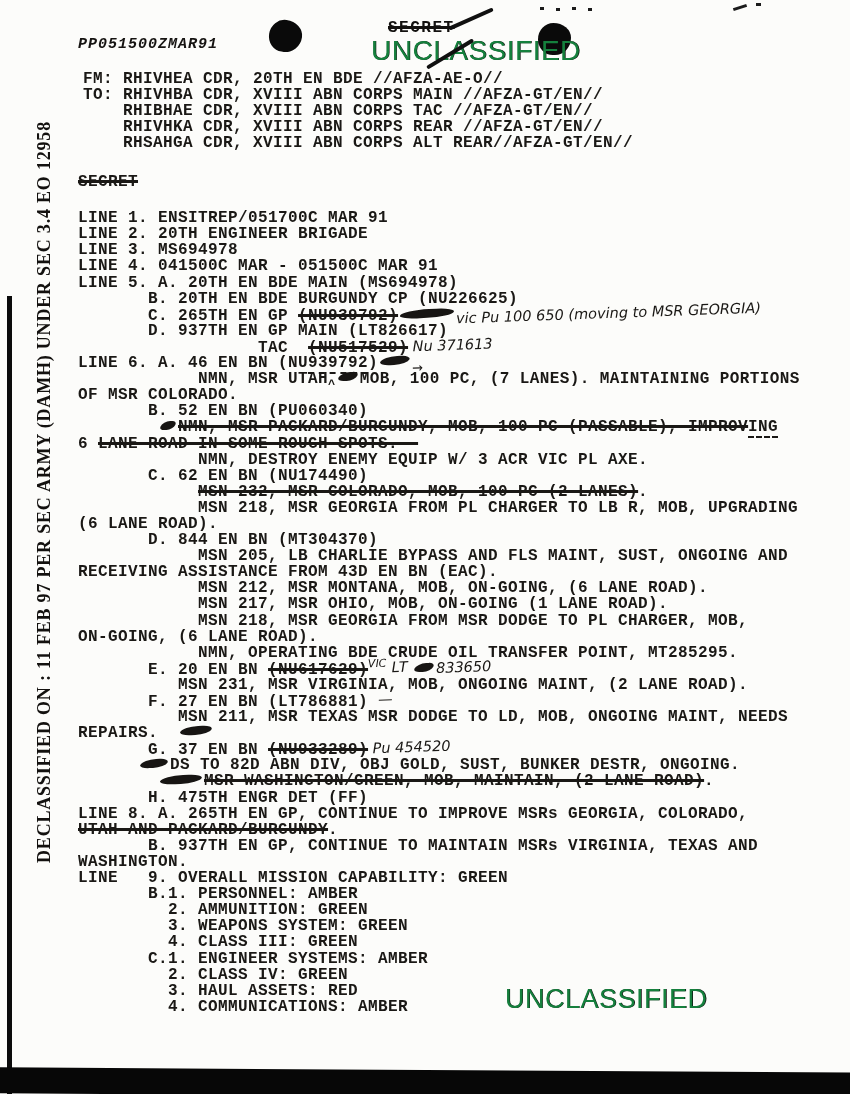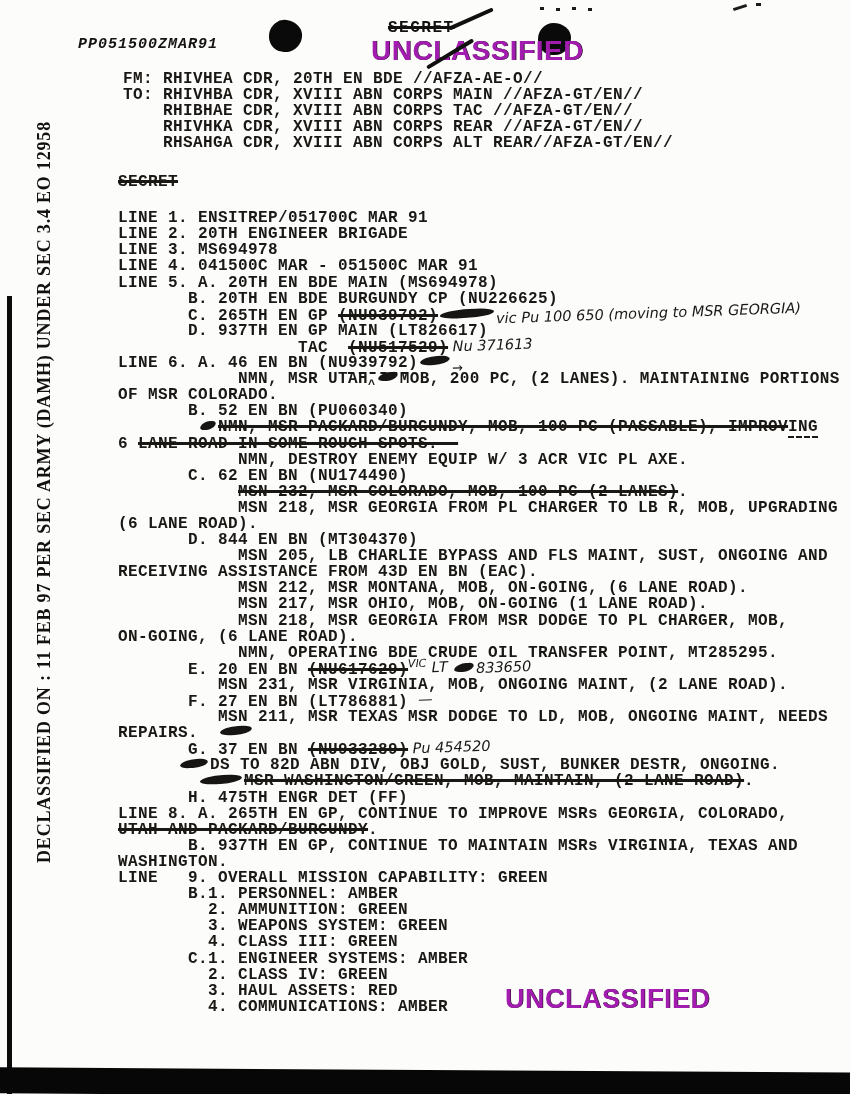--- a/index.html
+++ b/index.html
@@ -1,36 +1,36 @@
 <!DOCTYPE html>
 <html><head>
 <meta charset="utf-8">
 <style>
   html,body{margin:0;padding:0;background:#d9d9d9;}
   .page{position:relative;width:850px;height:1094px;background:#fcfcfa;overflow:hidden;
         font-family:"Liberation Mono","DejaVu Sans Mono",monospace;color:#161412;}
   
-  .doc-block{position:absolute;margin-left:40px;}
+  .doc-block{position:absolute;}
   .doc-line{white-space:pre;font-weight:bold;font-size:16px;line-height:16.1px;height:16.1px;
             letter-spacing:0.4px;color:#1a1815;}
   .seg-p{}
   .seg-s{text-decoration:line-through;text-decoration-thickness:2.5px;}
   .seg-u{border-bottom:2px dashed #1a1815;text-align:center;}
   .seg-h{font-family:"DejaVu Sans",sans-serif;font-style:italic;font-weight:normal;
          font-size:14.5px;letter-spacing:0;display:inline-block;transform:rotate(-2deg);
          position:relative;top:-2px;}
   .seg-sup{font-size:11px;top:-7px;}
   .seg-sub{top:5px;font-size:13px;}
   .seg-caret{display:inline-block;position:relative;top:5px;font-size:12px;}
   .seg-x{display:inline-block;height:9px;background:#171513;vertical-align:middle;
          border-radius:55% 40% 50% 45%/65% 50% 60% 45%;transform:skewX(-28deg) rotate(-3deg);
          position:relative;top:-2px;margin:0 3px;}
   
   .stamp{position:absolute;font-family:"Liberation Sans","DejaVu Sans",sans-serif;
-         font-weight:bold;color:#a21caf;text-shadow:0.6px 0 0 #0e0d0c;}
+         font-weight:normal;color:#15803d;text-shadow:0.6px 0 0 #0e0d0c;}
   #unclass-top{left:371px;top:35px;font-size:28px;letter-spacing:0.5px;}
   #unclass-bottom{left:505px;top:984px;font-size:27px;letter-spacing:0.5px;}
   #secret-top{position:absolute;left:388px;top:19px;font-family:"Liberation Mono",monospace;
               font-weight:bold;font-size:16px;letter-spacing:1.5px;color:#13110f;
               text-decoration:line-through;text-decoration-thickness:3px;}
   #dtg{position:absolute;left:78px;top:36px;font-weight:bold;font-size:15px;letter-spacing:1px;font-style:italic;}
   .hole{position:absolute;width:33px;height:32px;background:#0a0a0a;
         border-radius:48% 55% 50% 46%/52% 48% 55% 50%;}
   #hole-1{left:269px;top:20px;transform:rotate(8deg);}
   #hole-2{left:538px;top:23px;}
@@ -86,21 +86,21 @@
       <div class="doc-line" style="margin-top: 4px;"><span class="seg-p">LINE 1. ENSITREP/051700C MAR 91</span></div>
       <div class="doc-line"><span class="seg-p">LINE 2. 20TH ENGINEER BRIGADE</span></div>
       <div class="doc-line"><span class="seg-p">LINE 3. MS694978</span></div>
       <div class="doc-line"><span class="seg-p">LINE 4. 041500C MAR - 051500C MAR 91</span></div>
       <div class="doc-line"><span class="seg-p">LINE 5. A. 20TH EN BDE MAIN (MS694978)</span></div>
       <div class="doc-line"><span class="seg-p">       B. 20TH EN BDE BURGUNDY CP (NU226625)</span></div>
       <div class="doc-line"><span class="seg-p">       C. 265TH EN GP </span><span class="seg-s">(NU939792)</span><span class="seg-x" style="width: 52px;"></span><span class="seg-h">vic Pu 100 650 (moving to MSR GEORGIA)</span></div>
       <div class="doc-line"><span class="seg-p">       D. 937TH EN GP MAIN (LT826617)</span></div>
       <div class="doc-line"><span class="seg-p">                  TAC  </span><span class="seg-s">(NU517529)</span><span class="seg-h"> Nu 371613</span></div>
       <div class="doc-line"><span class="seg-p">LINE 6. A. 46 EN BN (NU</span><span class="seg-u">939792</span><span class="seg-p">)</span><span class="seg-x seg-sub" style="width: 28px;"></span><span class="seg-h seg-sub">→</span></div>
-      <div class="doc-line"><span class="seg-p">            NMN, MSR UTAH</span><span class="seg-caret">^</span><span class="seg-x seg-sup" style="width: 18px;"></span><span class="seg-p">MOB, 200 PC, (2 LANES). MAINTAINING PORTIONS</span></div>
+      <div class="doc-line"><span class="seg-p">            NMN, MSR UTAH</span><span class="seg-caret">^</span><span class="seg-x seg-sup" style="width: 18px;"></span><span class="seg-p">MOB, 100 PC, (7 LANES). MAINTAINING PORTIONS</span></div>
       <div class="doc-line"><span class="seg-p">OF MSR COLORADO.</span></div>
       <div class="doc-line"><span class="seg-p">       B. 52 EN BN (PU060340)</span></div>
       <div class="doc-line"><span class="seg-p">        </span><span class="seg-x" style="width: 14px;"></span><span class="seg-s">NMN, MSR PACKARD/BURGUNDY, MOB, 100 PC (PASSABLE), IMPROV</span><span class="seg-u">ING</span></div>
       <div class="doc-line"><span class="seg-p">6 </span><span class="seg-s">LANE ROAD IN SOME ROUGH SPOTS. —</span></div>
       <div class="doc-line"><span class="seg-p">            NMN, DESTROY ENEMY EQUIP W/ 3 ACR VIC PL AXE.</span></div>
       <div class="doc-line"><span class="seg-p">       C. 62 EN BN (NU174490)</span></div>
       <div class="doc-line"><span class="seg-p">            </span><span class="seg-s">MSN 232, MSR COLORADO, MOB, 100 PC (2 LANES)</span><span class="seg-p">.</span></div>
       <div class="doc-line"><span class="seg-p">            MSN 218, MSR GEORGIA FROM PL CHARGER TO LB R, MOB, UPGRADING</span></div>
       <div class="doc-line"><span class="seg-p">(6 LANE ROAD).</span></div>
       <div class="doc-line"><span class="seg-p">       D. 844 EN BN (MT304370)</span></div>

